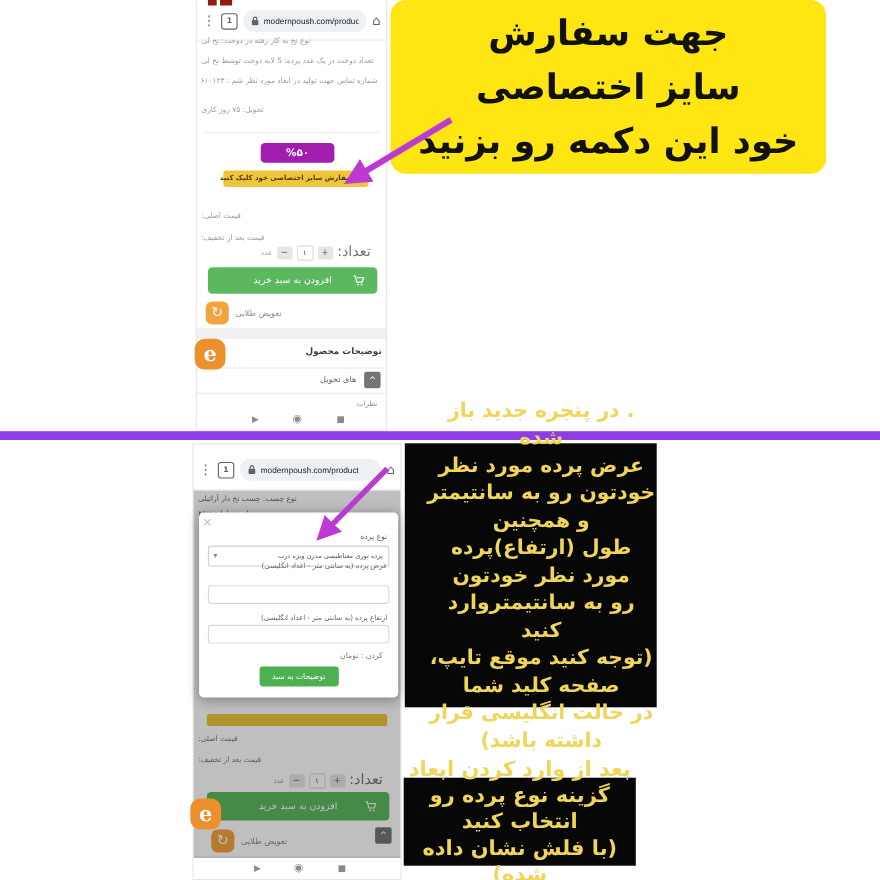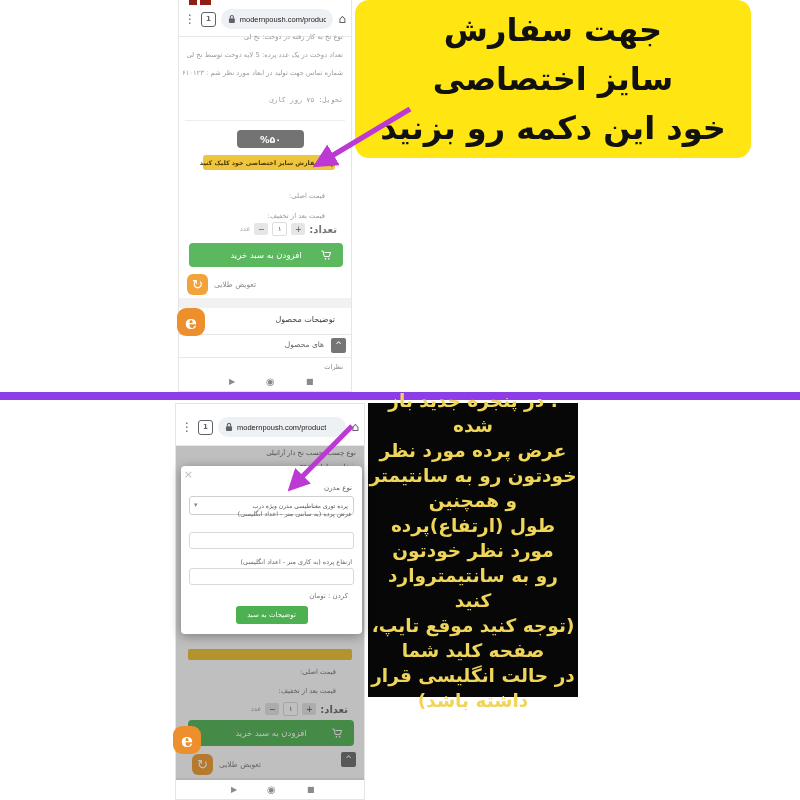--- a/index.html
+++ b/index.html
@@ -12,44 +12,44 @@
   .phone-bottom{left:175px;top:403px;width:190px;height:397px;}
 
   .toolbar{position:absolute;left:0;right:0;display:flex;align-items:center;gap:5px;padding:0 5px;height:30px;}
   .menu-dots{font-size:12px;color:#5f6368;line-height:1;cursor:default;}
   .tabbox{width:13px;height:13px;border:1.5px solid #5f6368;border-radius:3px;display:flex;align-items:center;justify-content:center;
           font-size:7px;color:#5f6368;font-weight:700;flex:0 0 auto;}
   .pill{flex:1;height:20px;background:#eef1f3;border-radius:11px;display:flex;align-items:center;gap:4px;padding:0 7px;min-width:0;}
   .pill .url{font-size:7.5px;color:#202124;white-space:nowrap;overflow:hidden;font-family:"Liberation Sans","DejaVu Sans",sans-serif;}
   .home-ic{font-size:12px;color:#5f6368;line-height:1;}
   .tb-line{position:absolute;left:0;right:0;height:1px;background:#e8e8e8;}
-  .pagetext{position:absolute;right:8px;left:4px;text-align:right;direction:rtl;color:#9a9a9a;font-size:6.8px;white-space:nowrap;overflow:hidden;}
+  .pagetext{position:absolute;right:8px;left:4px;text-align:left;direction:rtl;color:#9a9a9a;font-size:6.8px;white-space:nowrap;overflow:hidden;}
 
   .divider-thin{position:absolute;left:6px;right:6px;height:1px;background:#ededed;}
 
-  .btn-red{position:absolute;background:#737373;border-radius:4px;color:#fff;display:flex;align-items:center;justify-content:center;
+  .btn-red{position:absolute;background:#a21caf;border-radius:4px;color:#fff;display:flex;align-items:center;justify-content:center;
            font-size:9.5px;font-weight:700;direction:ltr;}
   .btn-gold{position:absolute;background:#efc53e;border-radius:3px;color:#4a3b05;display:flex;align-items:center;justify-content:center;
             font-size:6.3px;font-weight:700;direction:rtl;white-space:nowrap;}
   .btn-green{position:absolute;background:#5cb85f;border-radius:4px;color:#fff;display:flex;align-items:center;justify-content:center;
              font-size:8.5px;direction:rtl;}
   .btn-green .cart{position:absolute;right:10px;top:50%;transform:translateY(-50%);}
 
   .stepper{position:absolute;display:flex;direction:rtl;align-items:center;gap:4px;}
-  .stepper .lab{font-size:10px;color:#757575;font-weight:bold;}
+  .stepper .lab{font-size:13px;color:#757575;}
   .stepper .sq{width:14px;height:12px;border-radius:2px;background:#e6e6e6;color:#555;display:flex;align-items:center;justify-content:center;font-size:8px;}
   .stepper .val{width:13px;height:12px;background:#fff;border:1px solid #ddd;border-radius:2px;color:#444;display:flex;align-items:center;justify-content:center;font-size:6.5px;}
   .stepper .unit{font-size:6.5px;color:#9e9e9e;}
 
   .gold-row{position:absolute;display:flex;align-items:center;gap:6px;}
   .gold-ic{width:21px;height:21px;border-radius:6px;background:#f2a33c;color:#fff;display:flex;align-items:center;justify-content:center;font-size:13px;}
   .gold-row .lab{font-size:7.5px;color:#8a8a8a;direction:rtl;}
 
   .gap-grey{position:absolute;left:0;right:0;background:#f1f1f1;}
-  .sec-head{position:absolute;right:16px;direction:rtl;font-size:8px;font-weight:400;color:#3d3d3d;}
+  .sec-head{position:absolute;right:4px;direction:rtl;font-size:8px;font-weight:700;color:#3d3d3d;}
   .acc-row{position:absolute;left:0;right:0;border-top:1px solid #e8e8e8;border-bottom:1px solid #e8e8e8;height:22px;}
   .acc-row .lab{position:absolute;right:27px;top:5px;font-size:7.5px;color:#666;direction:rtl;}
   .collapse-box{position:absolute;width:15px;height:15px;background:#757575;border-radius:2px;color:#fff;display:flex;align-items:center;justify-content:center;font-size:8px;}
   .tiny-link{position:absolute;right:8px;font-size:6.5px;color:#888;direction:rtl;}
 
   .navbar{position:absolute;left:0;right:0;bottom:0;height:19px;background:#fff;display:flex;align-items:center;}
   .nav-ic{position:absolute;color:#8a8a8a;font-size:8px;line-height:1;}
 
   .red-frag{position:absolute;top:0;height:5px;background:#8f1d12;}
 
@@ -72,21 +72,21 @@
   .m-price{position:absolute;right:14px;font-size:7px;color:#757575;direction:rtl;}
   .m-submit{position:absolute;left:50%;transform:translateX(-50%);width:72px;height:18px;background:#4db151;border-radius:3px;color:#fff;
             display:flex;align-items:center;justify-content:center;font-size:7px;direction:rtl;}
 
   
   .note-yellow{position:absolute;left:355px;top:0;width:396px;height:158px;background:#ffe512;border-radius:14px;
                display:flex;align-items:center;justify-content:center;text-align:center;}
   .note-yellow .txt{font-size:32px;font-weight:700;color:#111;line-height:49px;white-space:pre-line;direction:rtl;}
   .note-black{position:absolute;background:#070707;display:flex;align-items:center;justify-content:center;text-align:center;}
   .note-black .txt{color:#efd559;font-weight:700;white-space:pre-line;direction:rtl;}
-  .nb1{left:368px;top:403px;width:210px;height:294px;}
+  .nb1{left:368px;top:403px;width:210px;height:240px;padding-left:19px;}
   .nb1 .txt{font-size:18.5px;line-height:25px;}
   .nb2{left:367px;top:707px;width:211px;height:80px;}
   .nb2 .txt{font-size:19px;line-height:24px;}
 
   .purple-divider{position:absolute;left:0;top:392px;width:800px;height:8px;background:#8f3be8;}
 
   #arrows{position:absolute;inset:0;z-index:10;pointer-events:none;}
 </style>
 </head>
 <body>
@@ -107,21 +107,21 @@
           </svg>
         <span class="url">modernpoush.com/product</span>
       </span>
       <span class="home-ic">⌂</span>
     </div>
     <div class="tb-line" style="top:36px;"></div>
 
     <div class="pagetext" style="top:33px;">نوع نخ به کار رفته در دوخت: نخ لی</div>
     <div class="pagetext" style="top:51px;">تعداد دوخت در یک عدد پرده: 5 لایه دوخت توسط نخ لی</div>
     <div class="pagetext" style="top:69px;">شماره تماس جهت تولید در ابعاد مورد نظر شم : ۰۵۱۲۶۱۰۱۲۳</div>
-    <div class="pagetext" style="top:96px;font-family:Liberation Mono, monospace;">تحویل: ۷۵ روز کاری</div>
+    <div class="pagetext" style="top:96px;">تحویل: ۷۵ روز کاری</div>
 
     <div class="divider-thin" style="top:120px;"></div>
 
     <div class="btn-red" style="left:58px;top:130px;width:67px;height:18px;">%۵۰</div>
 
     <div class="btn-gold" style="left:24px;top:155px;width:132px;height:15px;">جهت سفارش سایز اختصاصی خود کلیک کنید</div>
 
     <div class="pagetext" style="top:192px;right:26px;">قیمت اصلی:</div>
     <div class="pagetext" style="top:212px;right:26px;">قیمت بعد از تخفیف:</div>
 
@@ -145,21 +145,21 @@
     <div class="gold-row" style="left:8px;top:274px;">
       <span class="gold-ic">↻</span>
       <span class="lab">تعویض طلایی</span>
     </div>
 
     <div class="gap-grey" style="top:298px;height:10px;"></div>
 
     <div class="sec-head" style="top:315px;">توضیحات محصول</div>
 
     <div class="acc-row" style="top:334px;">
-      <span class="lab">های محصول</span>
+      <span class="lab">های تحویل</span>
       <span class="collapse-box" style="right:5px;top:3px;">^</span>
     </div>
 
     <div class="tiny-link" style="top:363px;">نظرات</div>
 
     <div class="elogo" style="left:-2px;top:308px;">e</div>
 
     <div class="navbar">
       <span class="nav-ic" style="left:50px;">▶</span>
       <span class="nav-ic" style="left:87px;font-size:10px;">◉</span>
@@ -222,28 +222,28 @@
       </div>
       <span class="collapse-box" style="right:8px;top:306px;">^</span>
 
       <div class="gap-grey" style="top:332px;height:6px;"></div>
 
       <div class="dim-overlay"></div>
     </div>
 
     <div class="modal">
       <span class="m-close">×</span>
-      <div class="m-label" style="top:18px;font-size:7px;">نوع مدرن</div>
+      <div class="m-label" style="top:18px;font-size:7px;">نوع پرده</div>
       <div class="m-select" style="top:30px;">
         <span class="sel-txt">پرده توری مغناطیسی مدرن ویژه درب</span>
         <span class="caret">▾</span>
       </div>
       <div class="m-label" style="top:44px;">عرض پرده (به سانتی متر - اعداد انگلیسی)</div>
       <input class="m-input" style="top: 66px;" value="">
-      <div class="m-label" style="top:92px;">ارتفاع پرده (به کاری متر - اعداد انگلیسی)</div>
+      <div class="m-label" style="top:92px;">ارتفاع پرده (به سانتی متر - اعداد انگلیسی)</div>
       <input class="m-input" style="top: 102px;" value="">
       <div class="m-price" style="top:126px;">کردن : تومان</div>
       <div class="m-submit" style="top:140px;">توضیحات به سبد</div>
     </div>
 
     <div class="elogo" style="left:-3px;top:322px;">e</div>
 
     <div class="navbar">
       <span class="nav-ic" style="left:55px;">▶</span>
       <span class="nav-ic" style="left:91px;font-size:10px;">◉</span>
@@ -257,20 +257,25 @@
 خودتون رو به سانتیمتر
 و همچنین
 طول (ارتفاع)پرده
 مورد نظر خودتون
 رو به سانتیمتروارد کنید
 (توجه کنید موقع تایپ،
 صفحه کلید شما
 در حالت انگلیسی قرار
 داشته باشد)</div>
   </div>
+  <div class="note-black nb2">
+    <div class="txt">بعد از وارد کردن ابعاد
+گزینه نوع پرده رو انتخاب کنید
+(با فلش نشان داده شده)</div>
+  </div>
 
   <svg id="arrows" width="800" height="800">
     <defs>
       <marker id="ah" viewBox="0 0 10 10" refX="6.5" refY="5" markerWidth="4.4" markerHeight="4.4" orient="auto-start-reverse">
         <path d="M0,0 L10,5 L0,10 z" fill="#BC39D4"></path>
       </marker>
     </defs>
     <line x1="410" y1="109" x2="320" y2="163" stroke="#BC39D4" stroke-width="5.5" marker-end="url(#ah)"></line>
     <line x1="352" y1="426" x2="293" y2="486" stroke="#BC39D4" stroke-width="5" marker-end="url(#ah)"></line>
   </svg>

